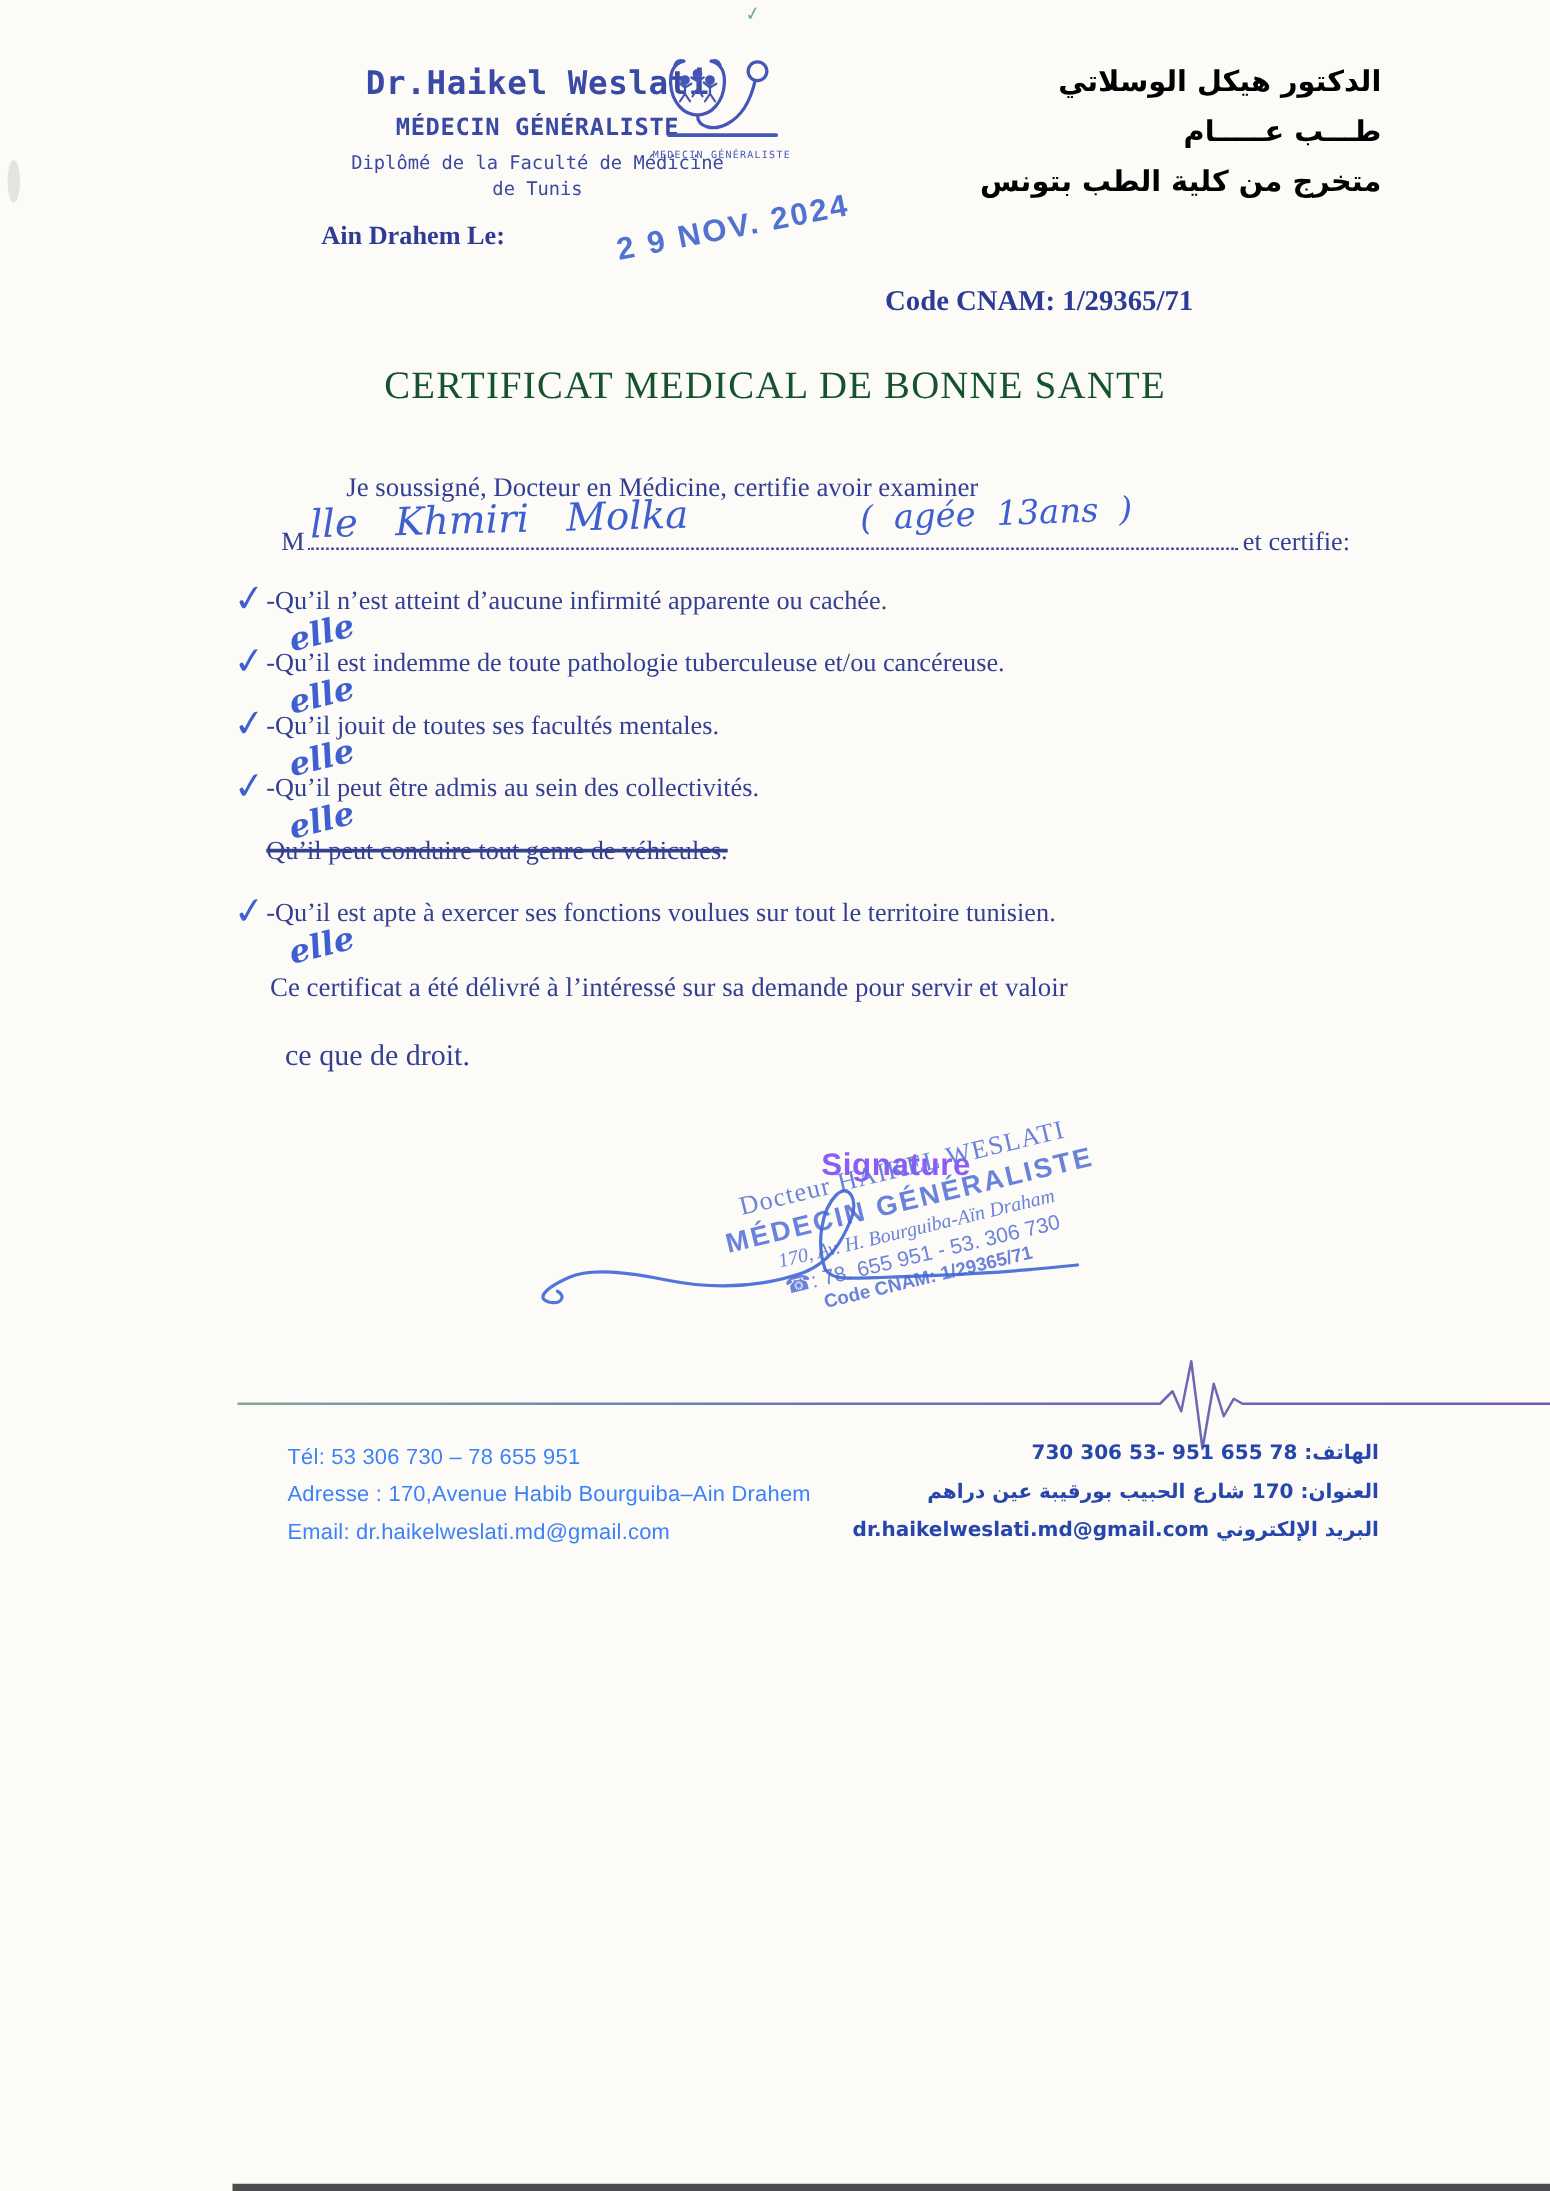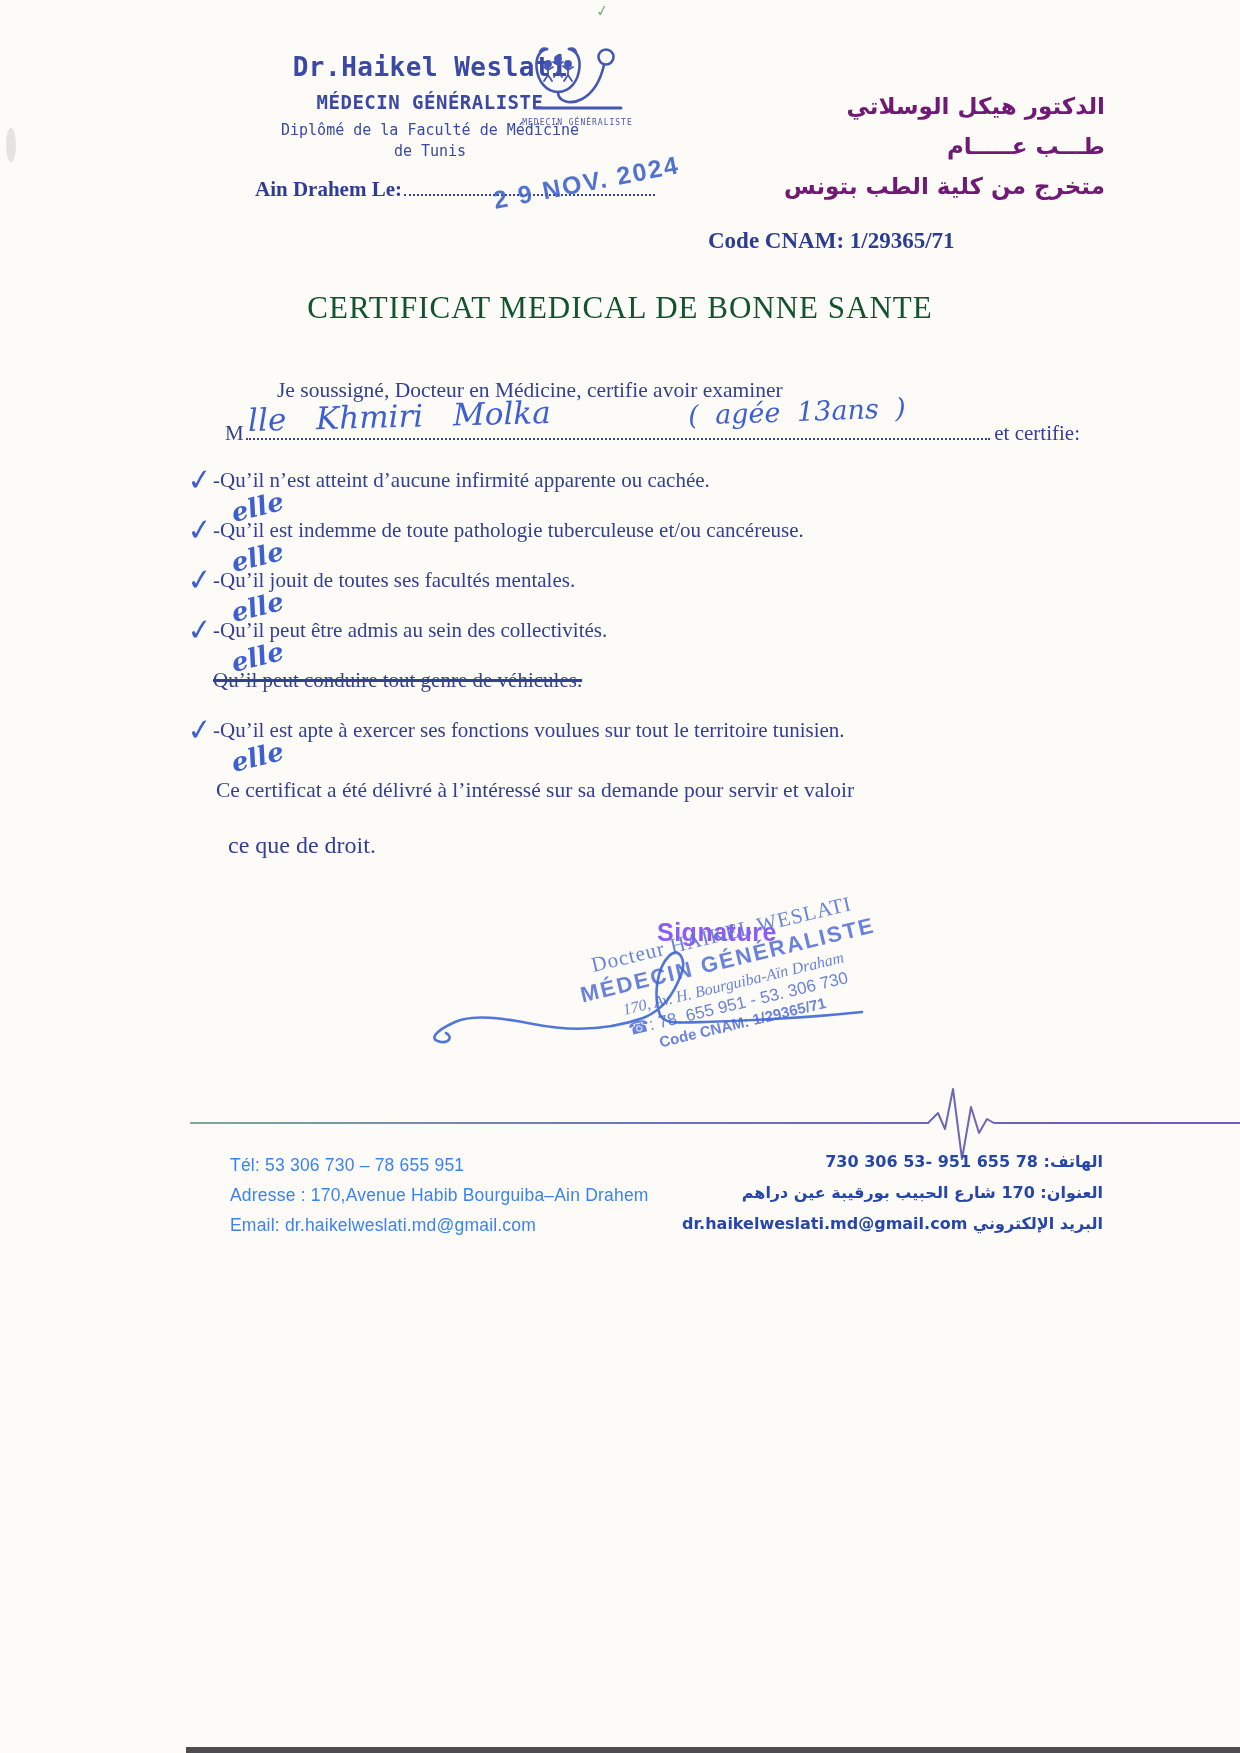--- a/index.html
+++ b/index.html
@@ -11,25 +11,25 @@
   
   .hdr-left{position:absolute;left:250px;top:52px;width:360px;text-align:center;
     font-family:"DejaVu Sans Mono", monospace;color:#3a49a3;}
   .doctor-name{font-size:26px;font-weight:bold;letter-spacing:.5px;}
   .specialty{font-size:19px;font-weight:bold;margin-top:9px;letter-spacing:.5px;}
   .diploma{font-size:15px;margin-top:7px;line-height:21px;}
   .logo-wrap{position:absolute;left:520px;top:42px;width:115px;text-align:center;}
   .logo-caption{font-family:"DejaVu Sans Mono", monospace;font-size:8px;color:#4656b5;
     letter-spacing:1px;margin-top:-2px;}
   .hdr-arabic{position:absolute;right:135px;top:46px;text-align:right;direction:rtl;
-    font-family:"DejaVu Sans", sans-serif;font-weight:bold;color:#701a75;
-    font-size:23px;line-height:40px;margin-top:40px;}
+    font-family:"DejaVu Sans", sans-serif;font-weight:bold;color:#000000;
+    font-size:23px;line-height:40px;}
   
   .dateline{position:absolute;left:255px;top:176px;width:400px;display:flex;align-items:baseline;
-    font-weight:bold;font-size:21px;color:#2e3c95;}
+    font-weight:bold;font-size:21px;color:#2e3c95;flex-direction:column;}
   .leader{flex:1;border-bottom:2.5px dotted #36439b;height:18px;margin-left:2px;}
   .stamp-date{position:absolute;left:492px;top:168px;transform:rotate(-11deg);
     font-family:"Liberation Sans", sans-serif;font-weight:bold;font-size:25px;
     letter-spacing:2px;color:#4467cf;opacity:.92;white-space:nowrap;}
   .cnam{position:absolute;left:708px;top:228px;font-weight:bold;font-size:23px;color:#2c3c94;}
   
   .title{position:absolute;left:0;top:290px;width:1240px;text-align:center;
     font-size:31px;letter-spacing:1px;color:#14532d;}
   .intro{position:absolute;left:277px;top:378px;font-size:21.5px;}
   .name-line{position:absolute;left:225px;top:420px;width:855px;display:flex;align-items:baseline;

